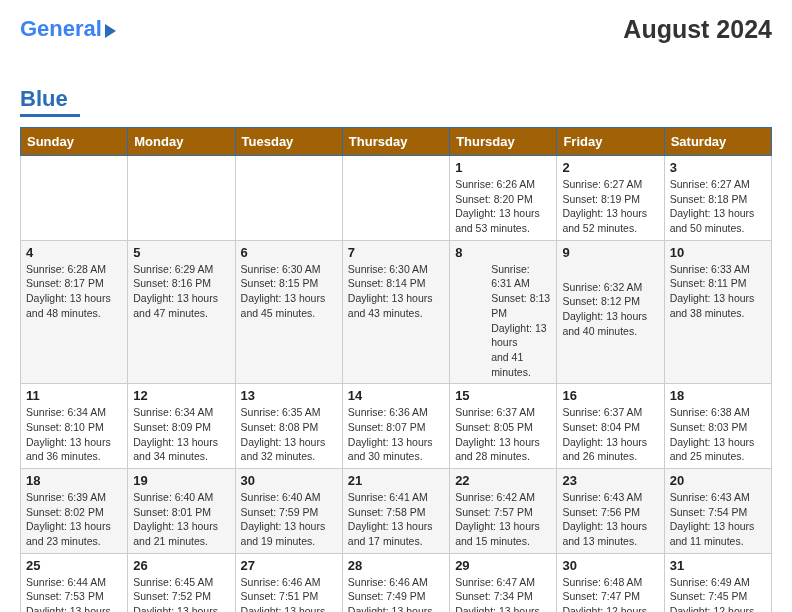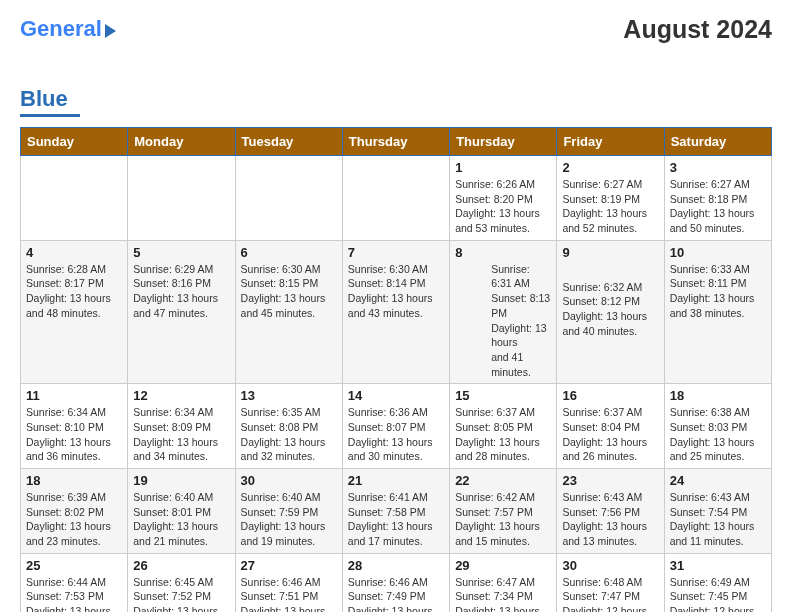--- a/index.html
+++ b/index.html
@@ -283,21 +283,21 @@
 and 15 minutes.</div>
         </td>
         <td>
           <span class="day-num">23</span>
           <div class="day-info" style="white-space: pre-line;">Sunrise: 6:43 AM
 Sunset: 7:56 PM
 Daylight: 13 hours
 and 13 minutes.</div>
         </td>
         <td>
-          <span class="day-num">24</span>
+          <span class="day-num">20</span>
           <div class="day-info" style="white-space: pre-line;">Sunrise: 6:43 AM
 Sunset: 7:54 PM
 Daylight: 13 hours
 and 11 minutes.</div>
         </td>
       </tr>
       <tr>
         <td>
           <span class="day-num">25</span>
           <div class="day-info" style="white-space: pre-line;">Sunrise: 6:44 AM

